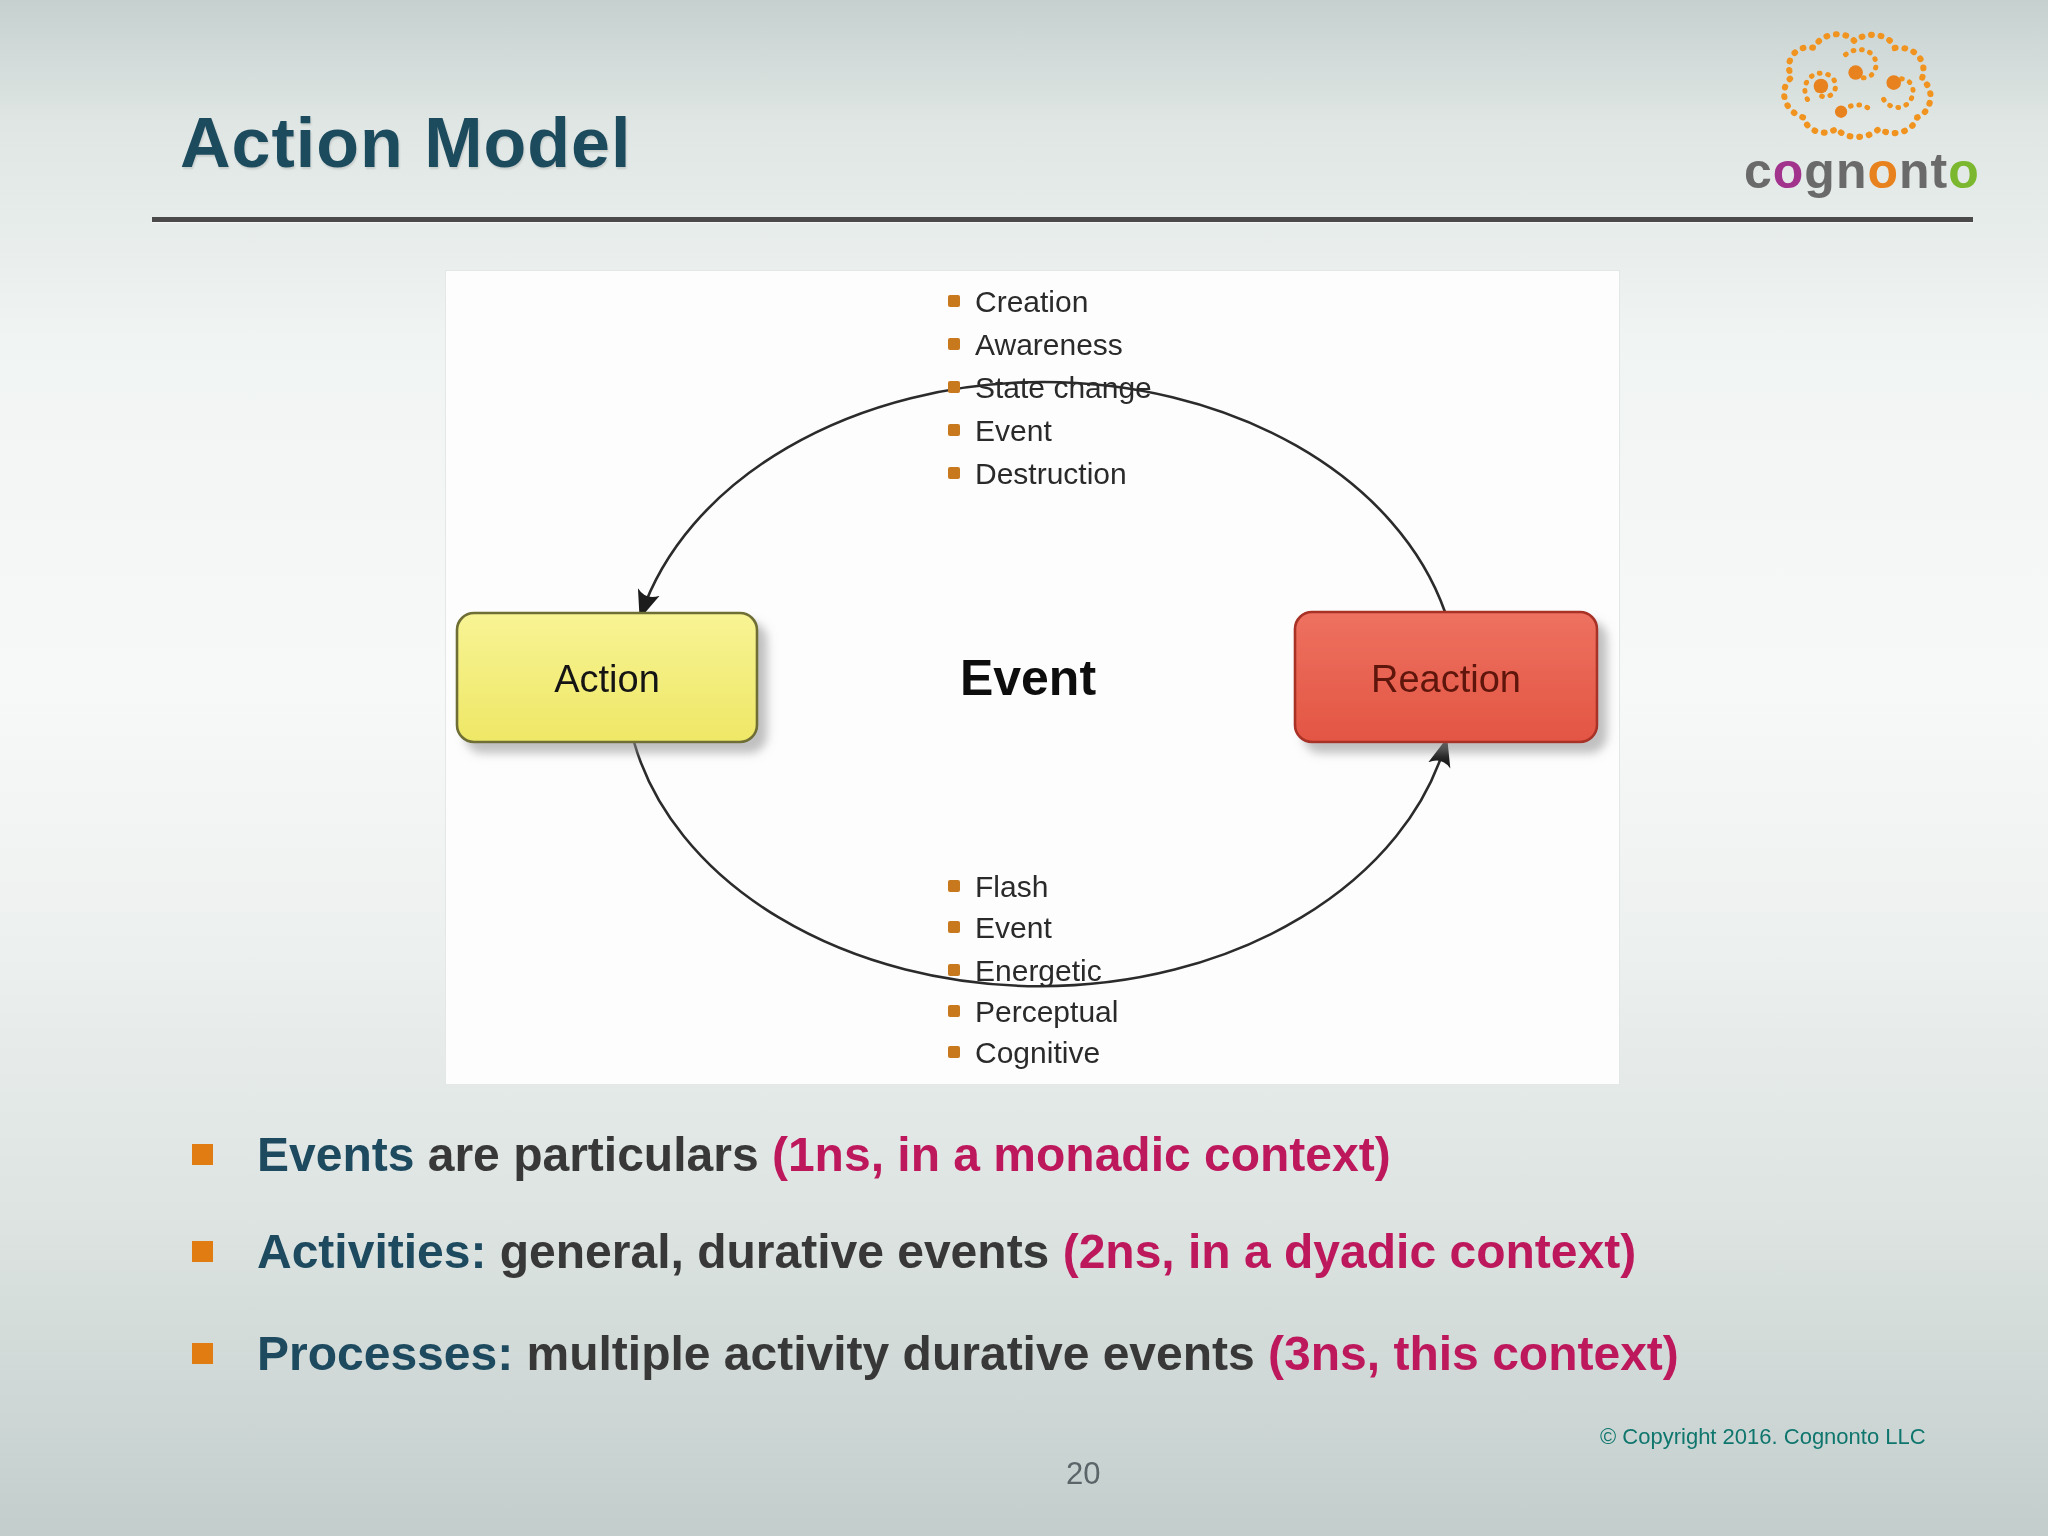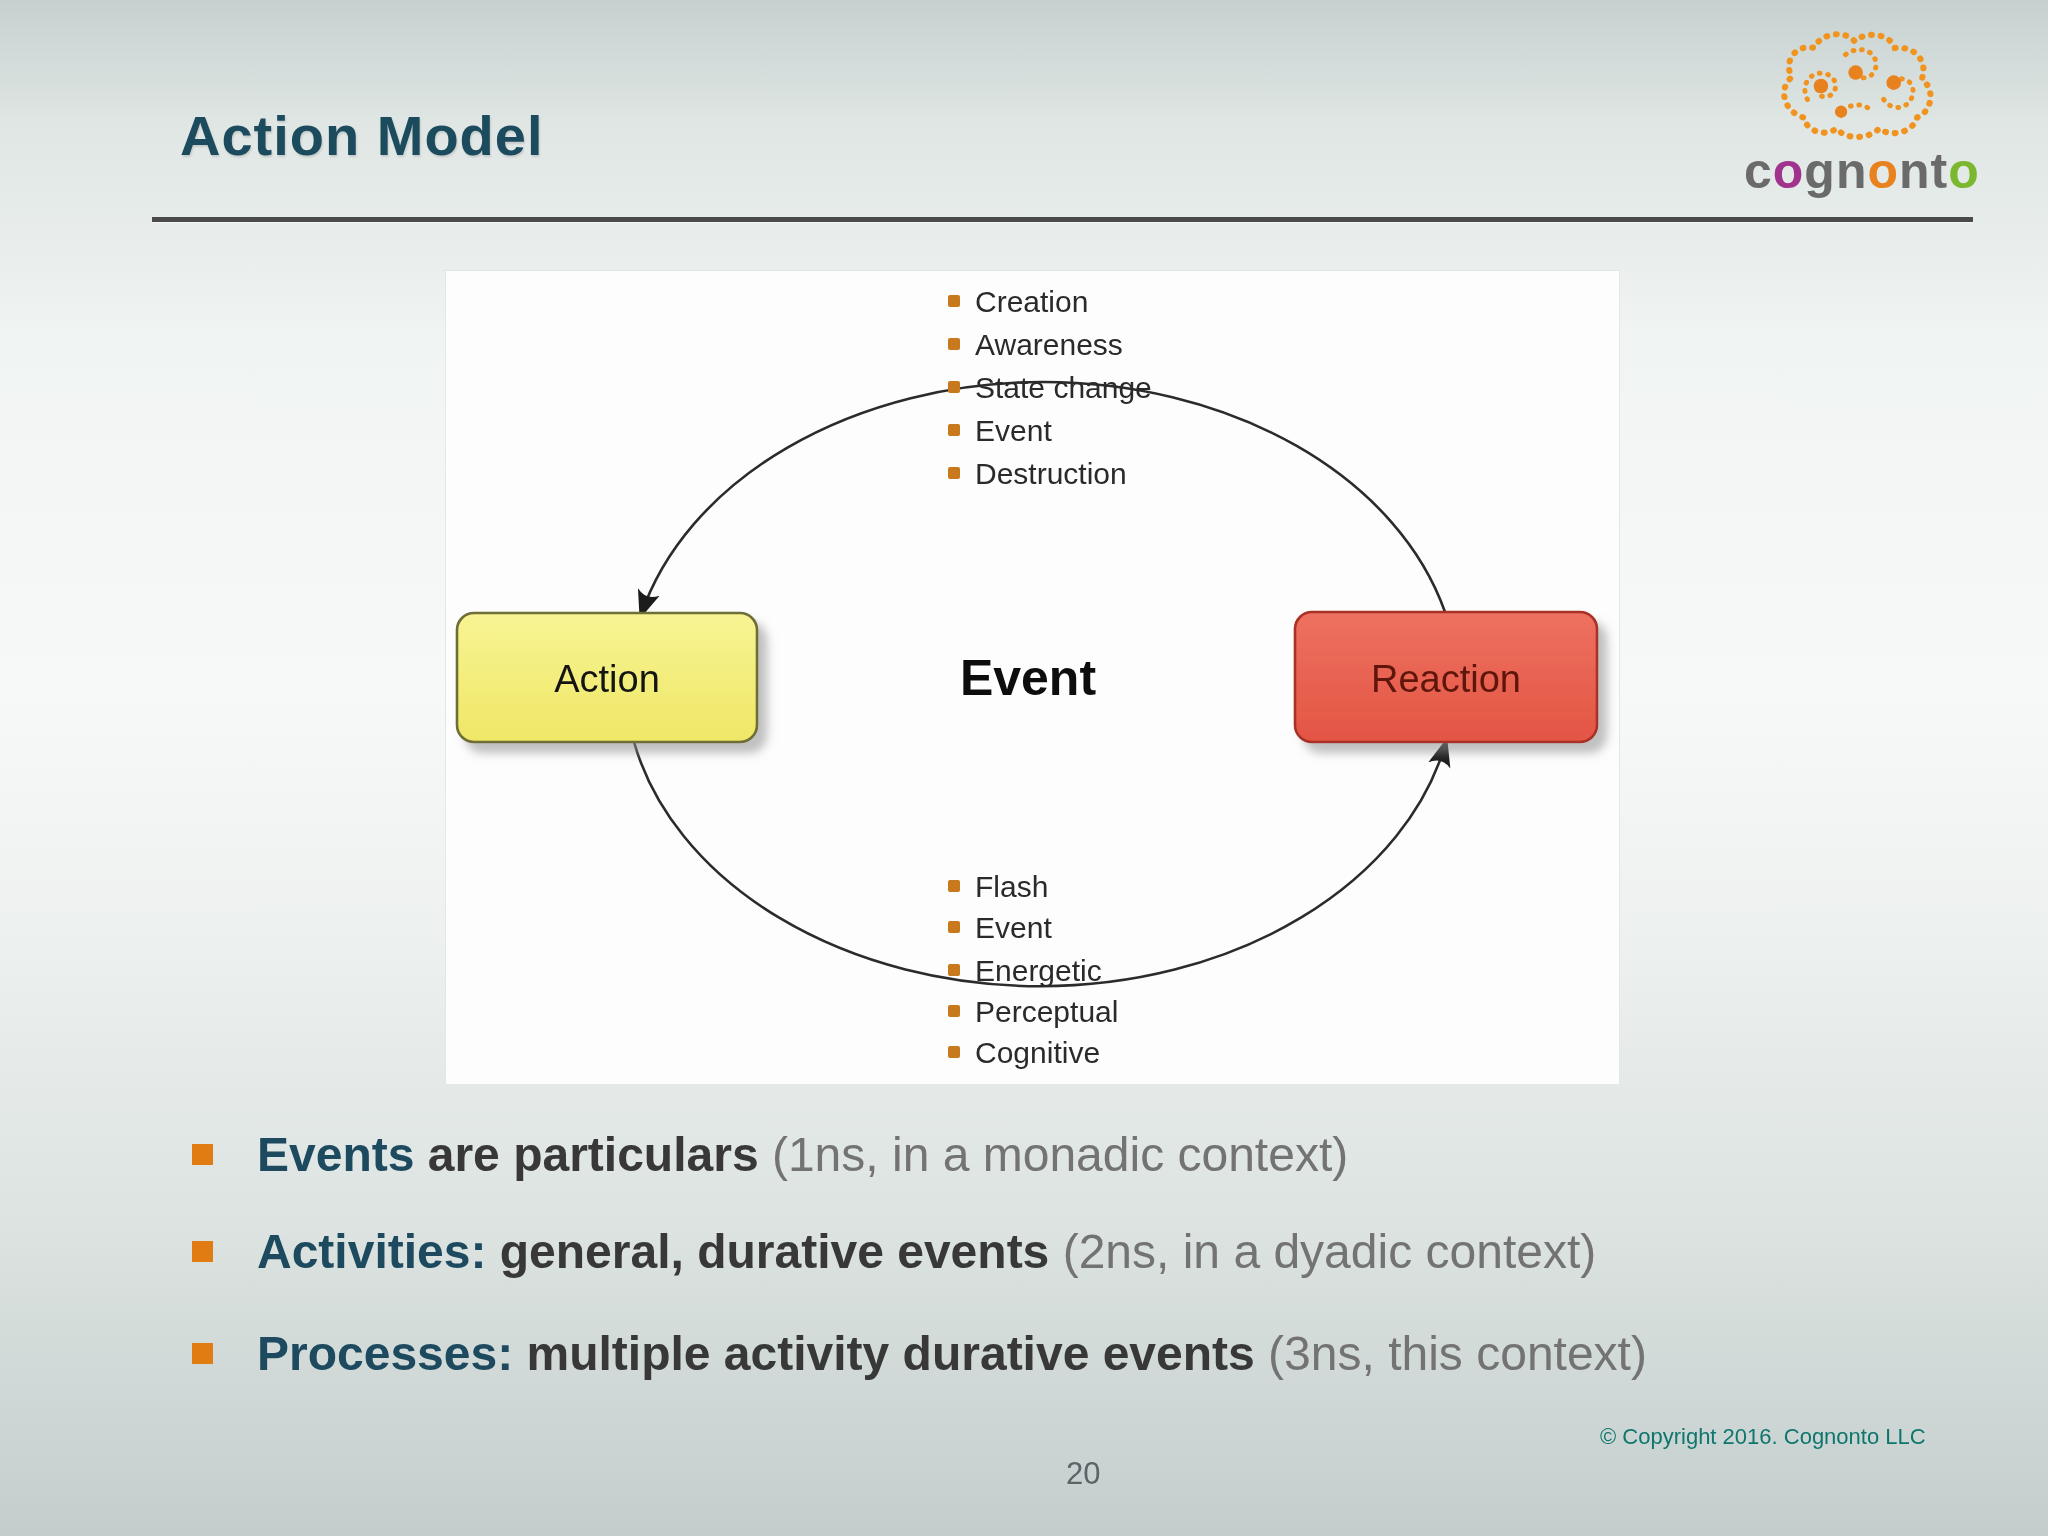--- a/index.html
+++ b/index.html
@@ -2,21 +2,21 @@
 <html><head>
 <meta charset="utf-8">
 <style>
   html,body{margin:0;padding:0;}
   body{
     width:2048px;height:1536px;position:relative;overflow:hidden;
     font-family:"Liberation Sans", sans-serif;
     background:linear-gradient(180deg,#c6d1cf 0%,#dfe6e4 8%,#f0f4f3 22%,#f7f9f8 45%,#ecf0ef 62%,#dce3e1 80%,#c3cecc 100%);
   }
   .title{
-    position:absolute;left:180px;top:108px;font-size:56px;font-weight:bold;
+    position:absolute;left:180px;top:108px;font-size:70px;font-weight:bold;
     color:#1d4b5e;letter-spacing:1px;line-height:1;
     text-shadow:1px 2px 2px rgba(0,0,0,0.12);
   }
   .divider{
     position:absolute;left:152px;top:217px;width:1821px;height:5px;background:#4a4a4a;
     box-shadow:0 1px 1px rgba(255,255,255,0.6);
   }
   .logo{position:absolute;left:1744px;top:30px;width:230px;text-align:center;}
   .logo .wordmark{
     margin-top:0;font-size:50px;font-weight:bold;letter-spacing:1px;
@@ -27,21 +27,21 @@
   .wordmark .o-green{color:#7cb82f;}
   .diagram{position:absolute;left:445px;top:270px;}
   .diagram text{font-family:"Liberation Sans", sans-serif;}
   .bline{
     position:absolute;left:192px;display:flex;align-items:flex-start;
     font-size:48px;line-height:1.2;white-space:nowrap;color:#434343;
   }
   .bline .bsq{width:21px;height:21px;background:#e07c12;margin-top:18px;margin-right:44px;flex:none;}
   .bline .lead{color:#1d4a5f;font-weight:bold;white-space:pre;margin-top:33px;}
   .bline .boldrest{color:#383838;font-weight:bold;white-space:pre;}
-  .bline .normalrest{color:#737373;font-weight:normal;white-space:pre;}
+  .bline .normalrest{color:#be185d;font-weight:bold;white-space:pre;}
   .b1{top:1126px;} .b2{top:1223px;} .b3{top:1325px;}
   .copyright{position:absolute;left:1572px;top:1424px;font-size:22px;color:#0f766e;margin-left:28px;}
   .pagenum{position:absolute;left:1066px;top:1456px;font-size:31px;color:#5b6569;}
 </style>
 </head>
 <body>
 
 <div>
 
   <div class="title">Action Model</div>

